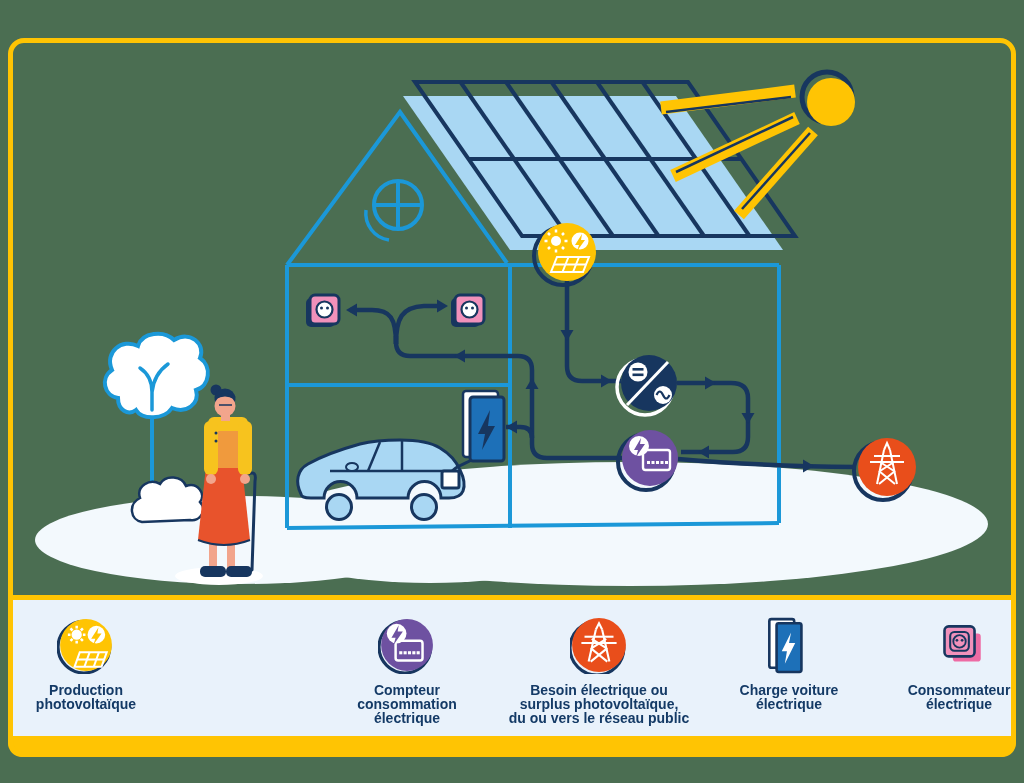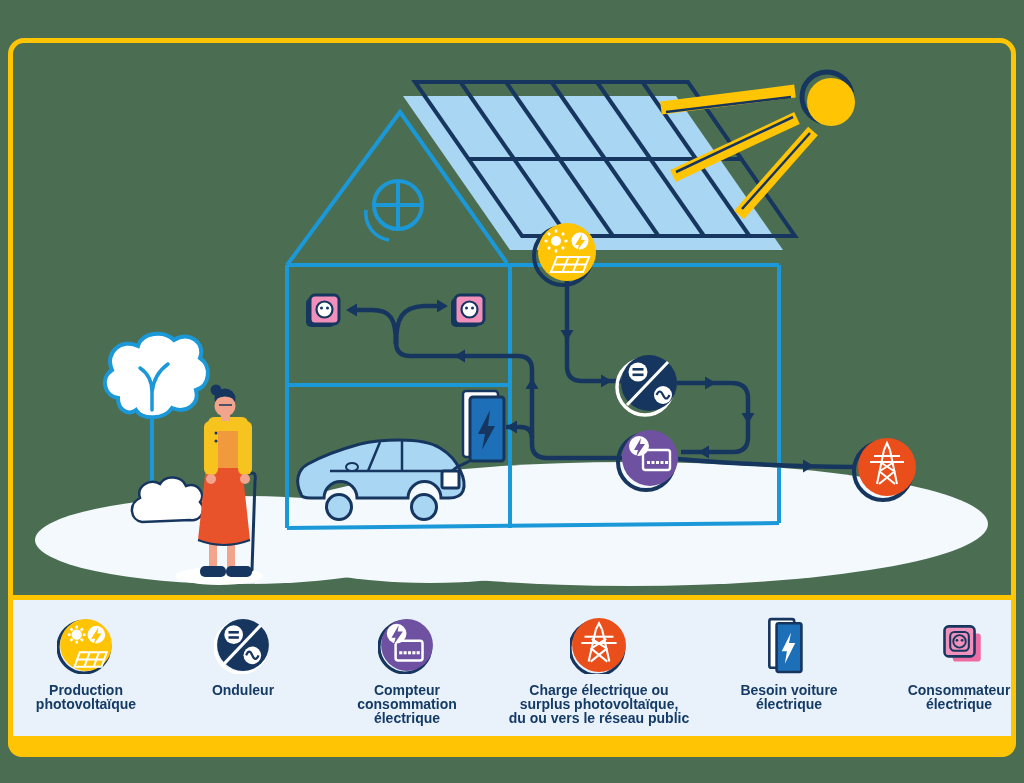--- a/index.html
+++ b/index.html
@@ -245,35 +245,20 @@
           <polygon points="22,35 48,35 43,49 17,49"></polygon>
           <path d="M31.5 35 L 26.5 49 M40.5 35 L 35.5 49"></path>
           <path d="M19.5 42 H 45.5"></path>
         </g>
       </svg>
     </div>
     <div class="legend-label">Production
 photovoltaïque</div>
   </div>
 
-  <div class="legend-item" style="left:147px;width:170px;">
-    <div class="legend-icon">
-      <svg width="58" height="58" viewBox="0 0 56 56">
-        <circle cx="26" cy="30" r="25" stroke="#ffffff" stroke-width="3" fill="none"></circle>
-        <circle cx="28" cy="28" r="25" fill="#17365f"></circle>
-        <path d="M9 47 L 45 9" stroke="#ffffff" stroke-width="3" fill="none"></path>
-        <circle cx="19" cy="18" r="9" fill="#ffffff"></circle>
-        <rect x="14" y="14.5" width="10" height="2.5" fill="#17365f"></rect>
-        <rect x="14" y="19.5" width="10" height="2.5" fill="#17365f"></rect>
-        <circle cx="37" cy="38" r="8.5" fill="#ffffff"></circle>
-        <path d="M31 38 Q 34 31 37 38 Q 40 45 43 38" stroke="#17365f" stroke-width="2.2" fill="none"></path>
-      </svg>
-    </div>
-    <div class="legend-label">Onduleur</div>
-  </div>
 
   <div class="legend-item" style="left:311px;width:170px;justify-content:space-between;">
     <div class="legend-icon">
       <svg width="58" height="58" viewBox="0 0 56 56">
         <circle cx="26" cy="30" r="25" stroke="#17365f" stroke-width="3" fill="none"></circle>
         <circle cx="28" cy="28" r="25" fill="#6e51a1"></circle>
         <rect x="17" y="24" width="26" height="19" rx="2.5" stroke="#ffffff" stroke-width="2.4" fill="#6e51a1"></rect>
         <g fill="#ffffff">
           <rect x="20.5" y="34" width="3" height="3"></rect>
             <rect x="24.7" y="34" width="3" height="3"></rect>
@@ -298,34 +283,34 @@
         <g stroke="#ffffff" stroke-width="2" fill="none">
           <path d="M18 44 L 25 13 M38 44 L 31 13"></path>
           <path d="M25 13 L 28 7 L 31 13"></path>
           <path d="M14 20 H 42"></path>
           <path d="M11 26 H 45"></path>
           <path d="M20 44 L 36 31 M36 44 L 20 31"></path>
           <path d="M21 31 L 35 22 M35 31 L 21 22"></path>
         </g>
       </svg>
     </div>
-    <div class="legend-label">Charge électrique ou
+    <div class="legend-label">Besoin électrique ou
 surplus photovoltaïque,
 du ou vers le réseau public</div>
   </div>
 
   <div class="legend-item" style="left:693px;width:170px;">
     <div class="legend-icon">
       <svg width="58" height="58" viewBox="0 0 56 56">
         <rect x="9" y="3" width="24" height="47" rx="2" fill="#ffffff" stroke="#17365f" stroke-width="2.5"></rect>
         <rect x="16" y="7" width="24" height="47" rx="2" fill="#1d70b8" stroke="#17365f" stroke-width="2.5"></rect>
         <polygon points="30,16 21,34 26,34 24,46 34,26 28,26" fill="#ffffff"></polygon>
       </svg>
     </div>
-    <div class="legend-label">Besoin voiture
+    <div class="legend-label">Charge voiture
 électrique</div>
   </div>
 
   <div class="legend-item" style="left:863px;width:170px;">
     <div class="legend-icon">
       <svg width="58" height="58" viewBox="0 0 56 56">
         <rect x="22" y="17" width="27" height="27" rx="3" fill="#ee6ba4"></rect>
         <rect x="14" y="10" width="29" height="29" rx="4" fill="#f191bb" stroke="#17365f" stroke-width="2.5"></rect>
         <rect x="19.5" y="15.5" width="18" height="18" rx="4" stroke="#17365f" stroke-width="2" fill="none"></rect>
         <circle cx="28.5" cy="24.5" r="6" stroke="#17365f" stroke-width="1.8" fill="none"></circle>

